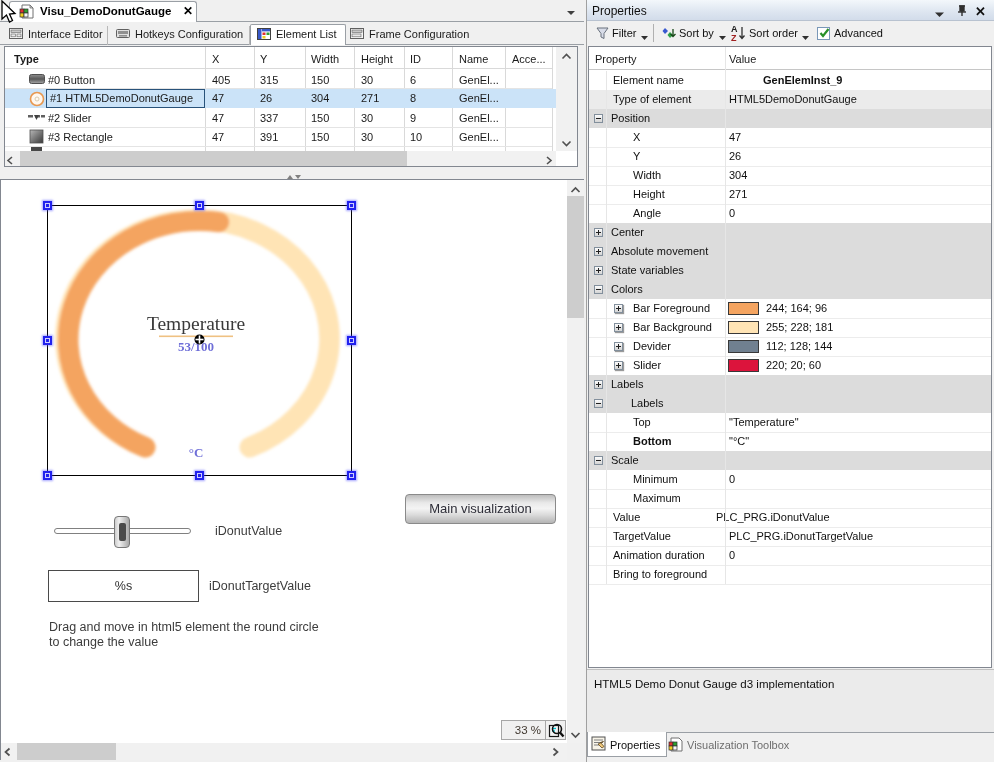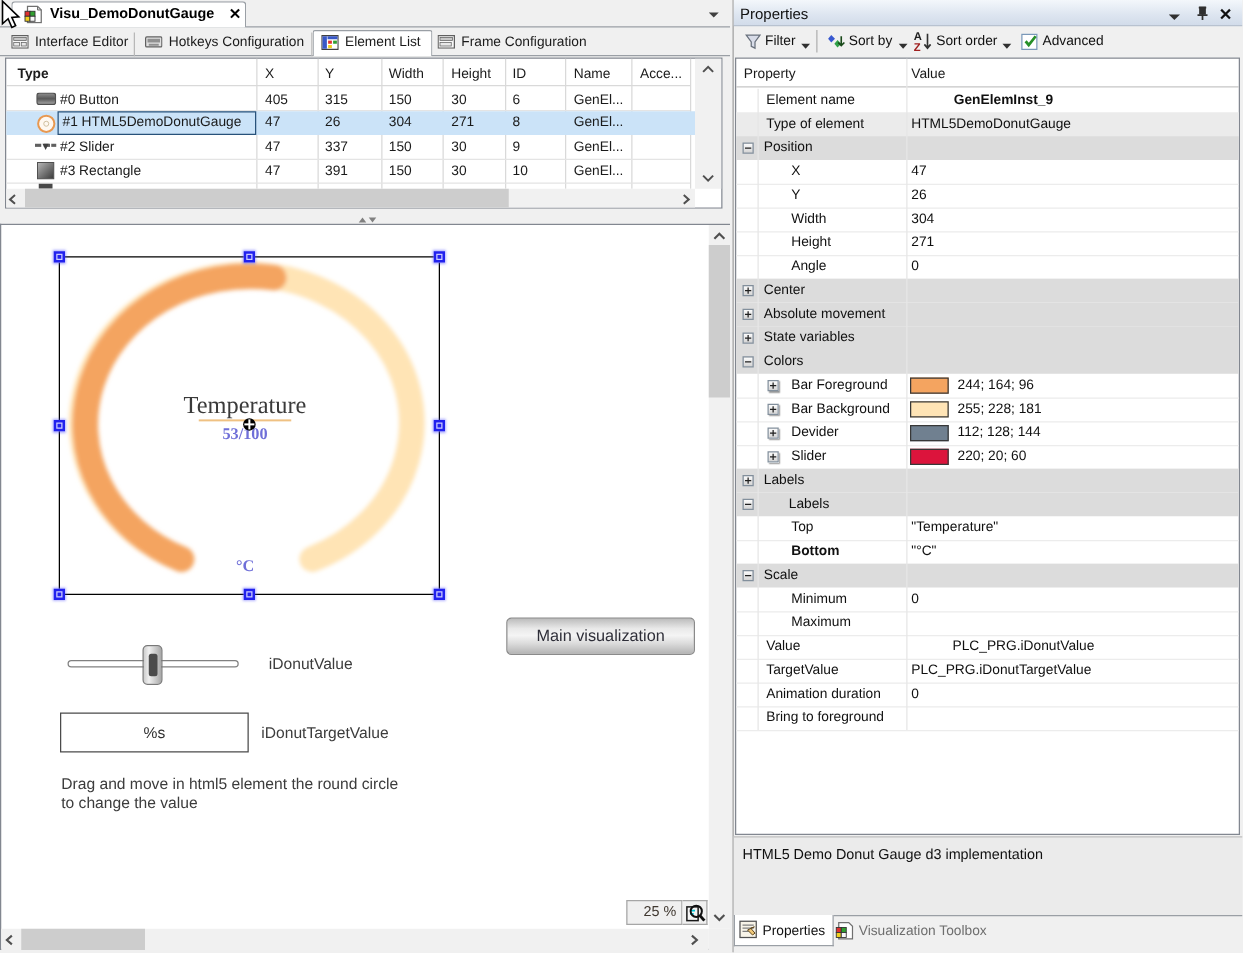--- a/index.html
+++ b/index.html
@@ -233,21 +233,21 @@
 <div class="abs" style="left:119px;top:523px;width:7px;height:18px;background:#4b4b4b;border-radius:2px;"></div>
 <div class="abs" style="left:215px;top:524px;font-size:12.5px;color:#3c3c3c;">iDonutValue</div>
 
 <div class="abs" style="left:48px;top:570px;width:151px;height:32px;background:#ffffff;border:1px solid #4a4a4a;"></div>
 <div class="abs" style="left:48px;top:579px;width:151px;text-align:center;font-size:12.5px;color:#303030;">%s</div>
 <div class="abs" style="left:209px;top:579px;font-size:12.5px;color:#3c3c3c;">iDonutTargetValue</div>
 
 <div class="abs" style="left:49px;top:620px;width:290px;font-size:12.5px;color:#3c3c3c;line-height:14.5px;">Drag and move in html5 element the round circle<br>to change the value</div>
 
 <div class="abs" style="left:501px;top:720px;width:45px;height:20px;background:#f0f0f0;border:1px solid #a6a6a6;"></div>
-<div class="abs" style="left:501px;top:724px;width:40px;text-align:right;font-size:11.5px;color:#403830;">25 %</div>
+<div class="abs" style="left:501px;top:724px;width:40px;text-align:right;font-size:11.5px;color:#403830;">33 %</div>
 <div class="abs" style="left:546px;top:720px;width:20px;height:20px;border:1px solid #a6a6a6;border-left:none;background:#f0f0f0;"></div>
 <div class="abs" style="left:548px;top:722px;"><svg width="17" height="17">
       <rect x="1.5" y="3.5" width="9" height="11" fill="#f4f4f4" stroke="#181818" stroke-width="1.2"></rect>
       <line x1="4" y1="6.5" x2="8" y2="6.5" stroke="#00c8d8" stroke-width="1.4"></line>
       <line x1="4" y1="9" x2="7" y2="9" stroke="#00c8d8" stroke-width="1.4"></line>
       <circle cx="9" cy="7" r="4.5" fill="none" stroke="#101010" stroke-width="1.6"></circle>
       <line x1="12" y1="10.5" x2="15.5" y2="14.5" stroke="#101010" stroke-width="2.4"></line>
     </svg></div>
 <div class="abs" style="left:567px;top:743px;width:18px;height:18px;background:#f0f0f0;"></div>
 
@@ -415,21 +415,21 @@
 <div class="abs" style="left:589px;top:451px;width:402px;height:19px;background:#dcdcdc;"></div>
 <div class="abs" style="left:594px;top:456px;width:9px;height:9px;background:linear-gradient(180deg,#fcfcfc,#d4d4d4);border:1px solid #828f9c;"></div>
 <div class="abs" style="left:596px;top:460px;width:5px;height:1px;background:#202020;"></div>
 <div class="abs" style="left:611px;top:454px;color:#101010;">Scale</div>
 <div class="abs" style="left:633px;top:473px;color:#101010;">Minimum</div>
 <div class="abs" style="left:729px;top:473px;color:#101010;">0</div>
 <div class="abs" style="left:589px;top:489px;width:402px;height:1px;background:#ececec;"></div>
 <div class="abs" style="left:633px;top:492px;color:#101010;">Maximum</div>
 <div class="abs" style="left:589px;top:508px;width:402px;height:1px;background:#ececec;"></div>
 <div class="abs" style="left:613px;top:511px;color:#101010;">Value</div>
-<div class="abs" style="left:762px;top:511px;color:#101010;text-align:center;">PLC_PRG.iDonutValue</div>
+<div class="abs" style="left:716px;top:511px;color:#101010;text-align:center;">PLC_PRG.iDonutValue</div>
 <div class="abs" style="left:589px;top:527px;width:402px;height:1px;background:#ececec;"></div>
 <div class="abs" style="left:613px;top:530px;color:#101010;">TargetValue</div>
 <div class="abs" style="left:729px;top:530px;color:#101010;">PLC_PRG.iDonutTargetValue</div>
 <div class="abs" style="left:589px;top:546px;width:402px;height:1px;background:#ececec;"></div>
 <div class="abs" style="left:613px;top:549px;color:#101010;">Animation duration</div>
 <div class="abs" style="left:729px;top:549px;color:#101010;">0</div>
 <div class="abs" style="left:589px;top:565px;width:402px;height:1px;background:#ececec;"></div>
 <div class="abs" style="left:613px;top:568px;color:#101010;">Bring to foreground</div>
 <div class="abs" style="left:589px;top:584px;width:402px;height:1px;background:#ececec;"></div>
 <div class="abs" style="left:606px;top:71px;width:1px;height:513px;background:#e6e6e6;"></div>

